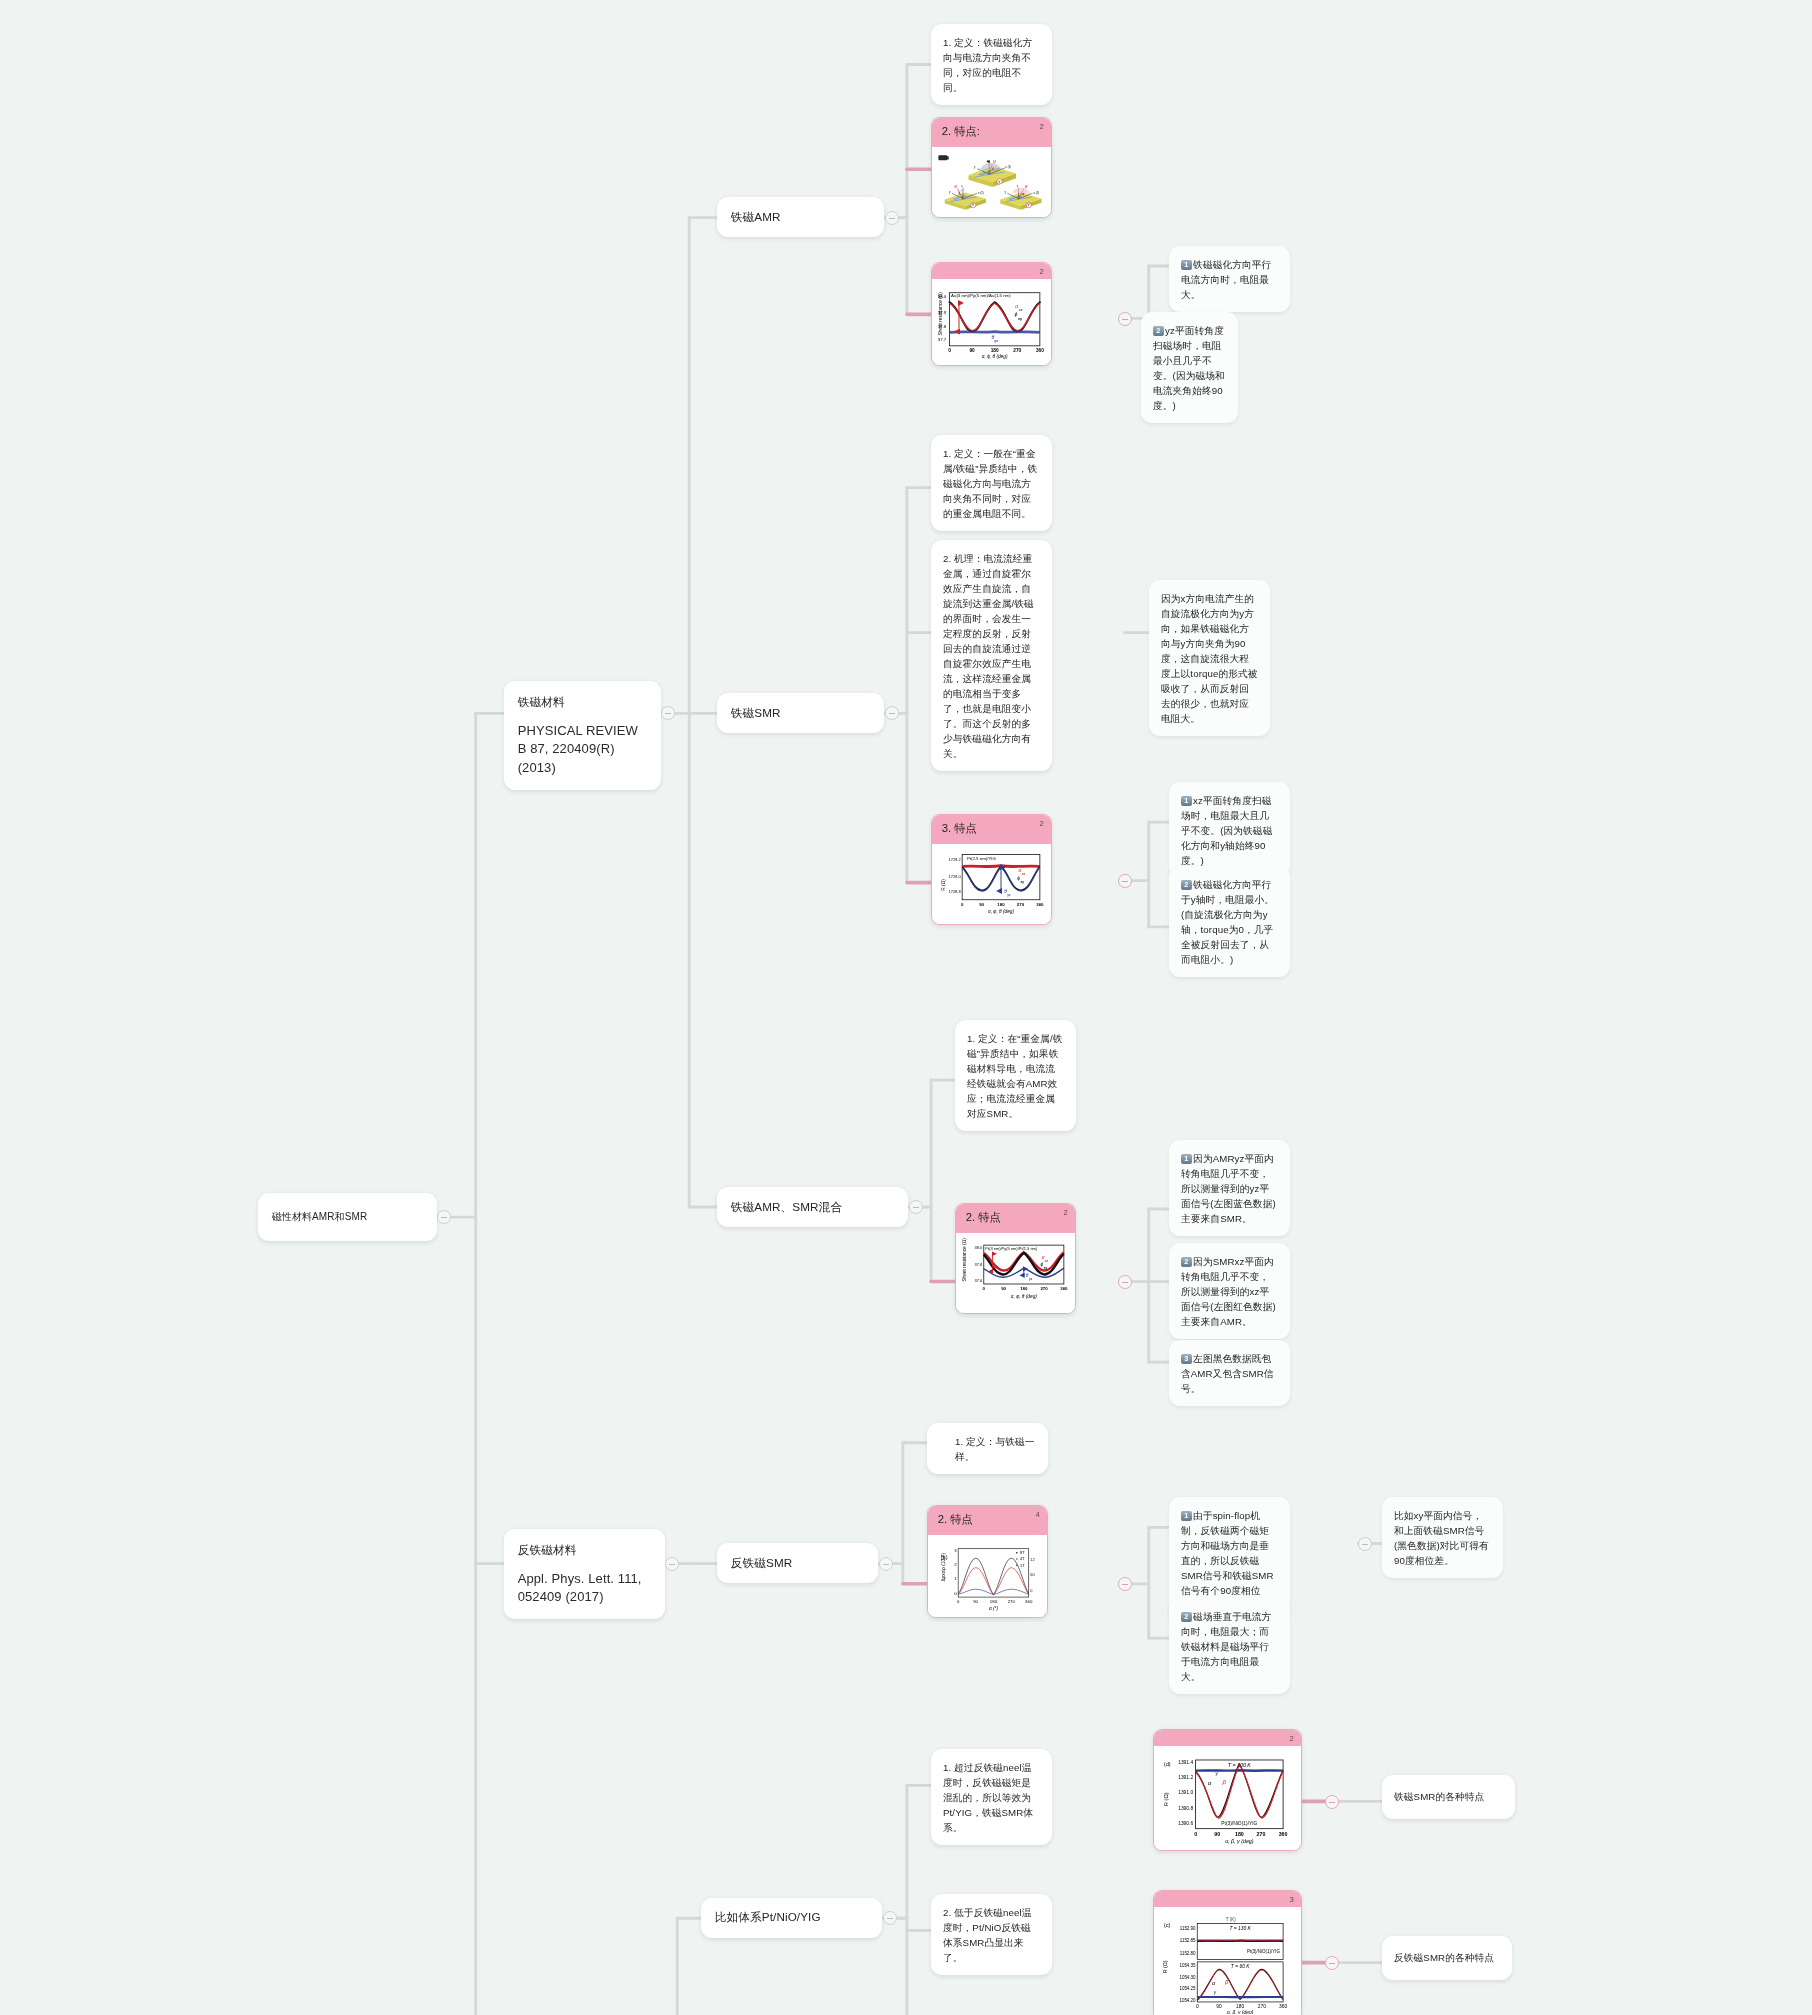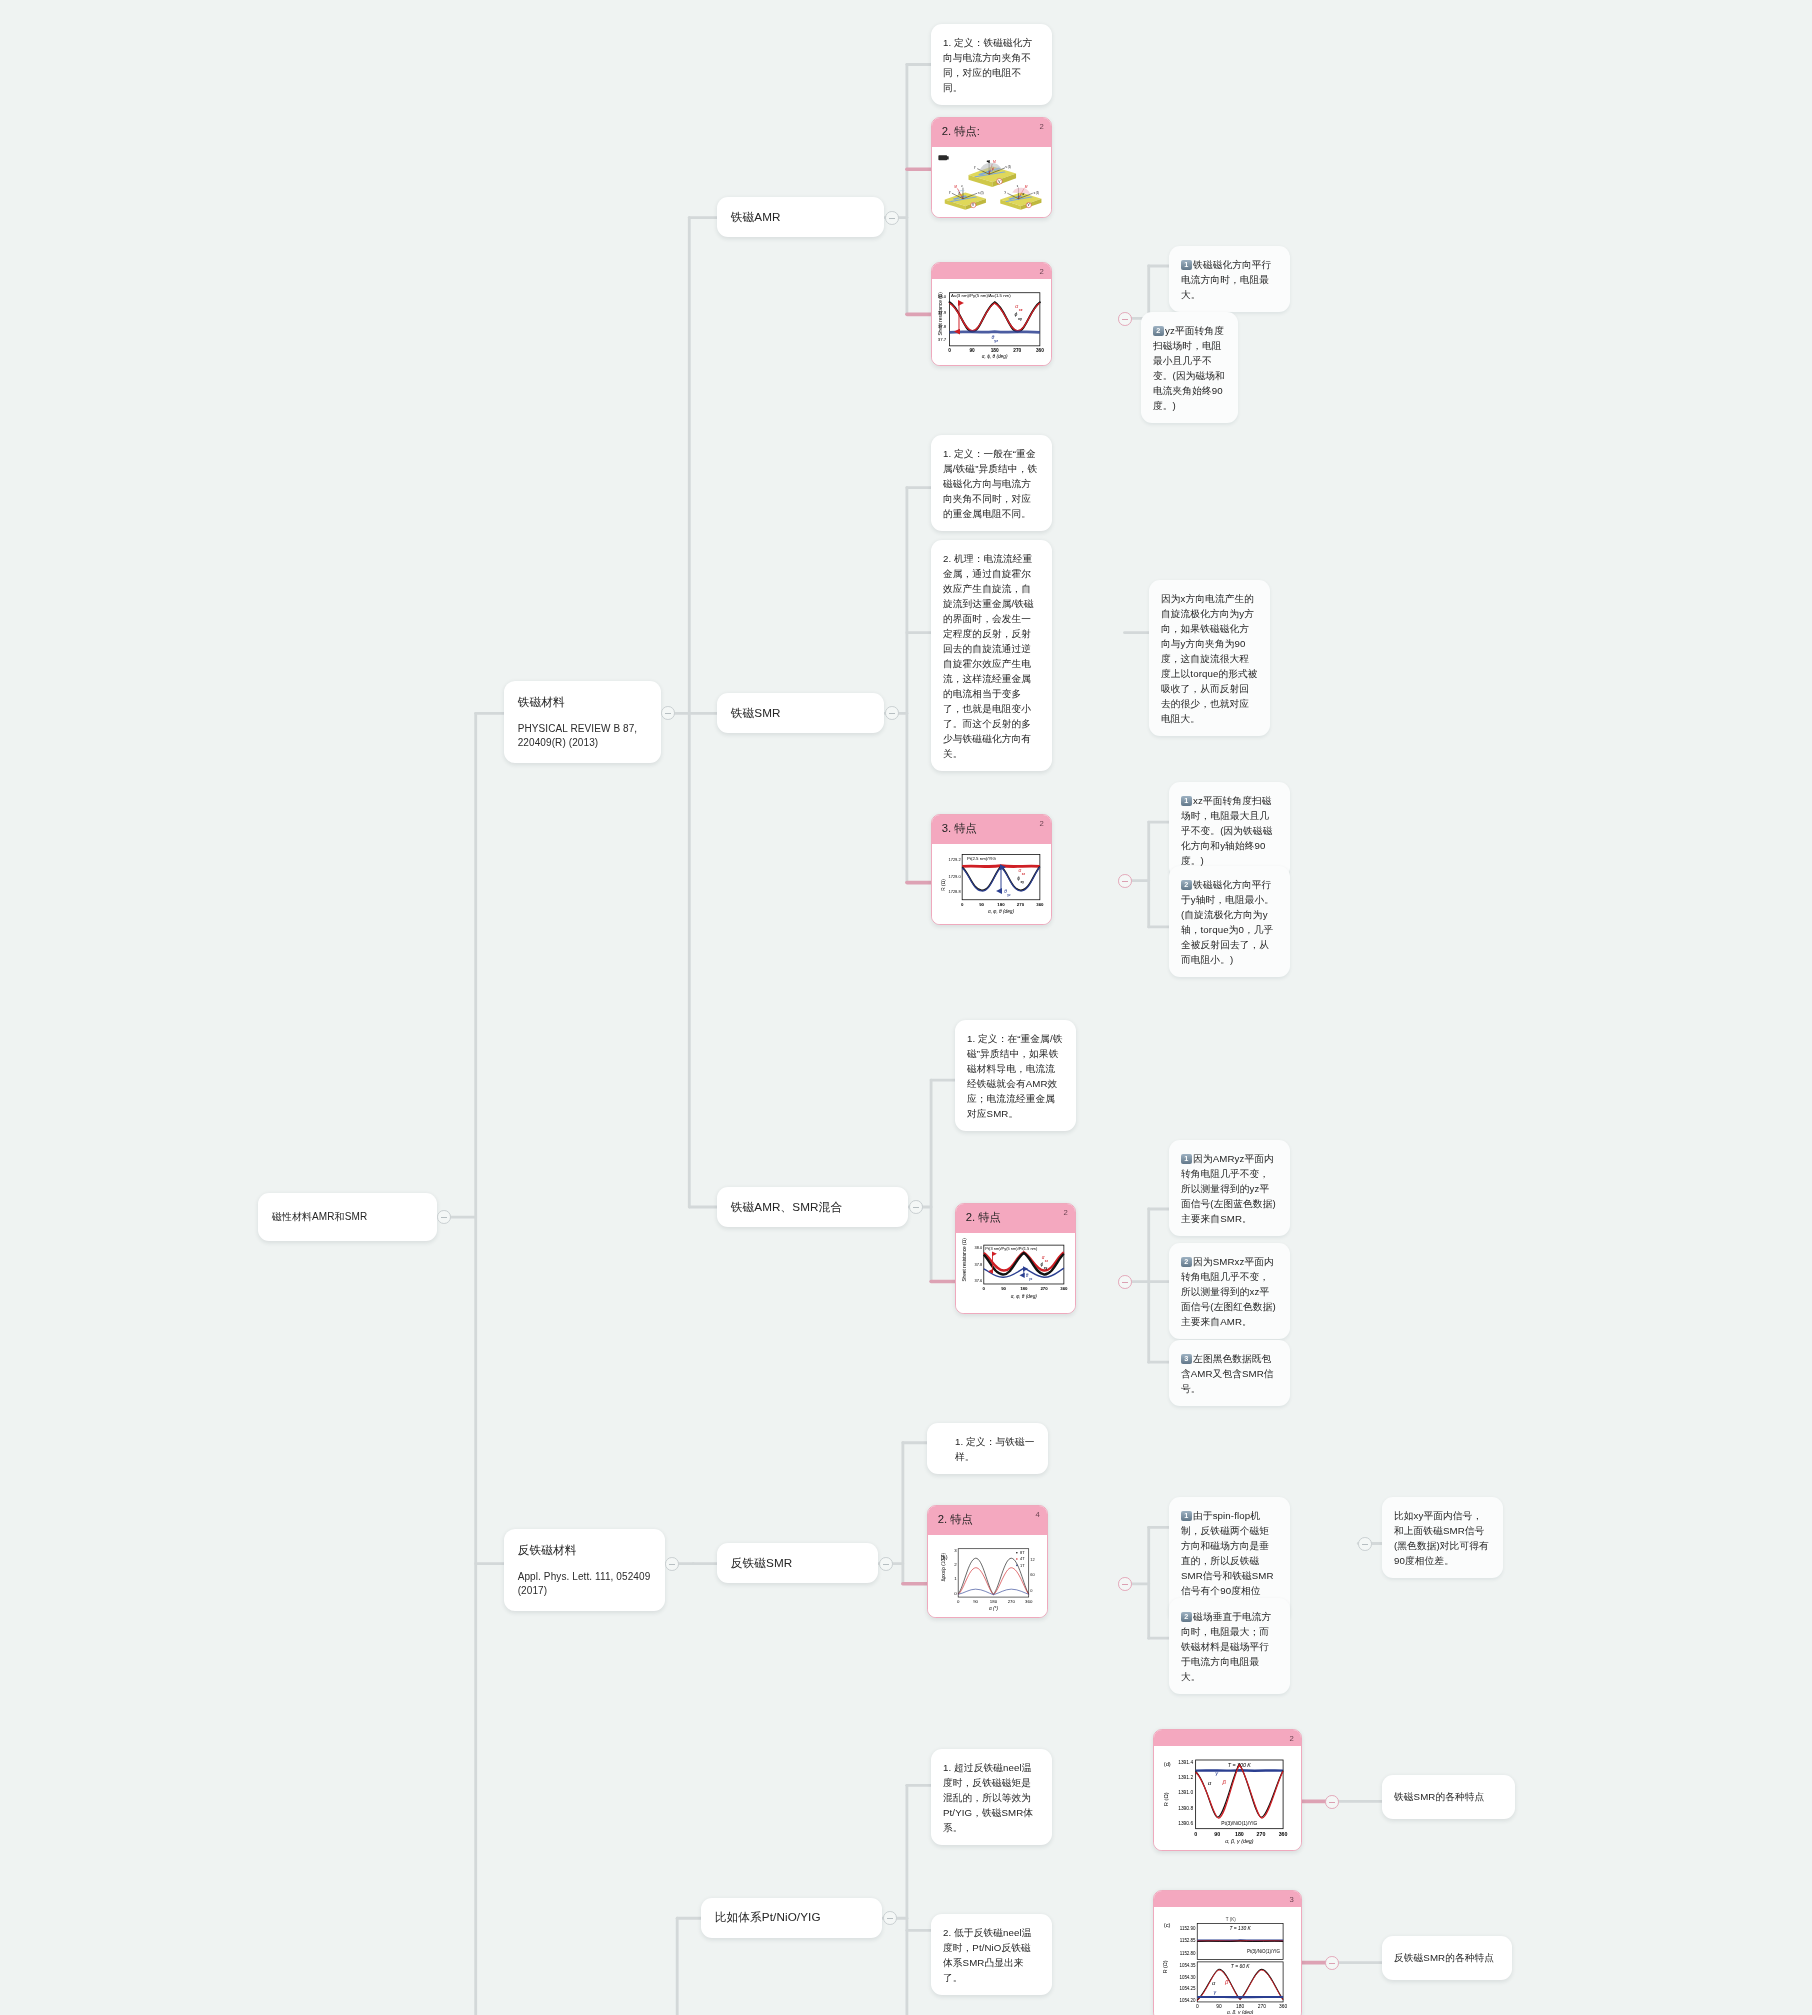--- a/index.html
+++ b/index.html
@@ -13,21 +13,21 @@
   svg.links { position:absolute; inset:0; width:1813px; height:2418px; pointer-events:none; }
 
   
   .node {
     position:absolute; background:#fff; border-radius:11px;
     box-shadow:0 1.2px 4px rgba(20,40,50,.10);
     padding:10.5px 12px; font-size:11.3px; line-height:1.55;
     letter-spacing:0.1px;
   }
   .node.sub { font-size:9.7px; }
-  .node .ref { font-size:10px; color:#2b2b2b; margin-top:10.5px; line-height:1.45; }
+  .node .ref { font-size:13px; color:#2b2b2b; margin-top:10.5px; line-height:1.45; }
   .node.center { font-size:10px; padding:13.7px 13.7px; }
   .node.branch { font-size:11.7px; padding:12px 13.7px; }
 
   
   .node.annot { background:#fbfcfc; box-shadow:0 1.2px 3.6px rgba(20,40,50,.07); }
 
   
   .imgcard {
     position:absolute; border-radius:8.9px; background:#fff;
     border:1.2px solid #efa9bd; overflow:hidden;
@@ -534,21 +534,21 @@
 </div>
 
 <div class="node branch" style="left:701px; top:1898px; width:181px; height:40px; display:flex; align-items:flex-end;">
   <span>比如体系Pt/NiO/YIG</span>
 </div>
 <div class="toggle" style="left:883px; top:1911px;"></div>
 
 <div class="node sub" style="left:931px; top:1749px; width:121px;">
   <span>1. 超过反铁磁neel温度时，反铁磁磁矩是混乱的，所以等效为Pt/YIG，铁磁SMR体系。</span>
 </div>
-<div class="node sub" style="left:931px; top:1894px; width:121px;margin-top:20px;">
+<div class="node sub" style="left:931px; top:1894px; width:121px;">
   <span>2. 低于反铁磁neel温度时，Pt/NiO反铁磁体系SMR凸显出来了。</span>
 </div>
 
 <div class="imgcard" style="left:1153px; top:1729px; width:149px;">
   <div class="hd" style="min-height:16px; padding:3.2px 9.7px;">
     <span class="cnt">2</span>
   </div>
   <div class="body">
     <svg class="fig" viewBox="0 0 340 230">
       <rect width="340" height="230" fill="#fff"></rect>

